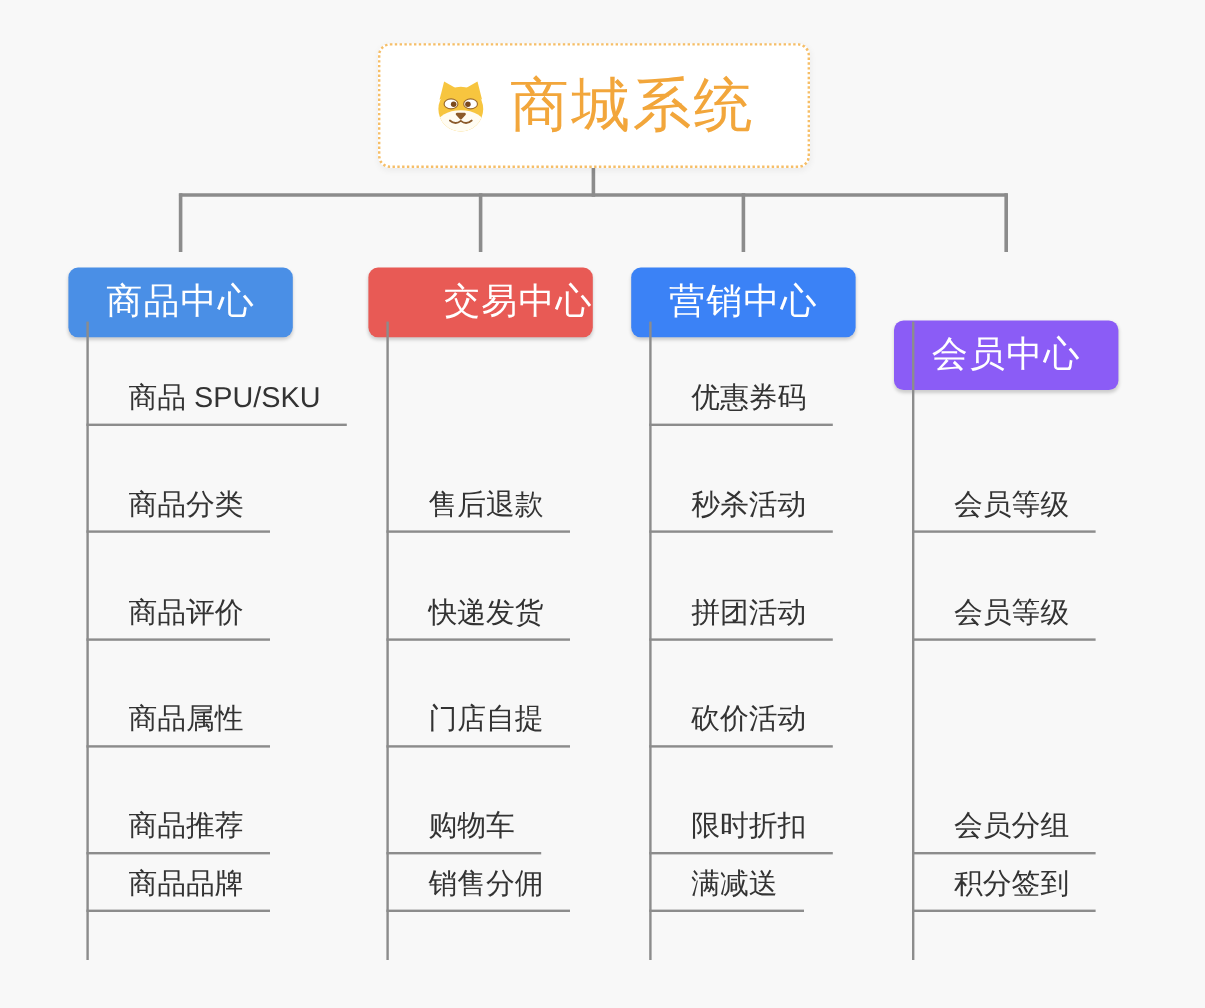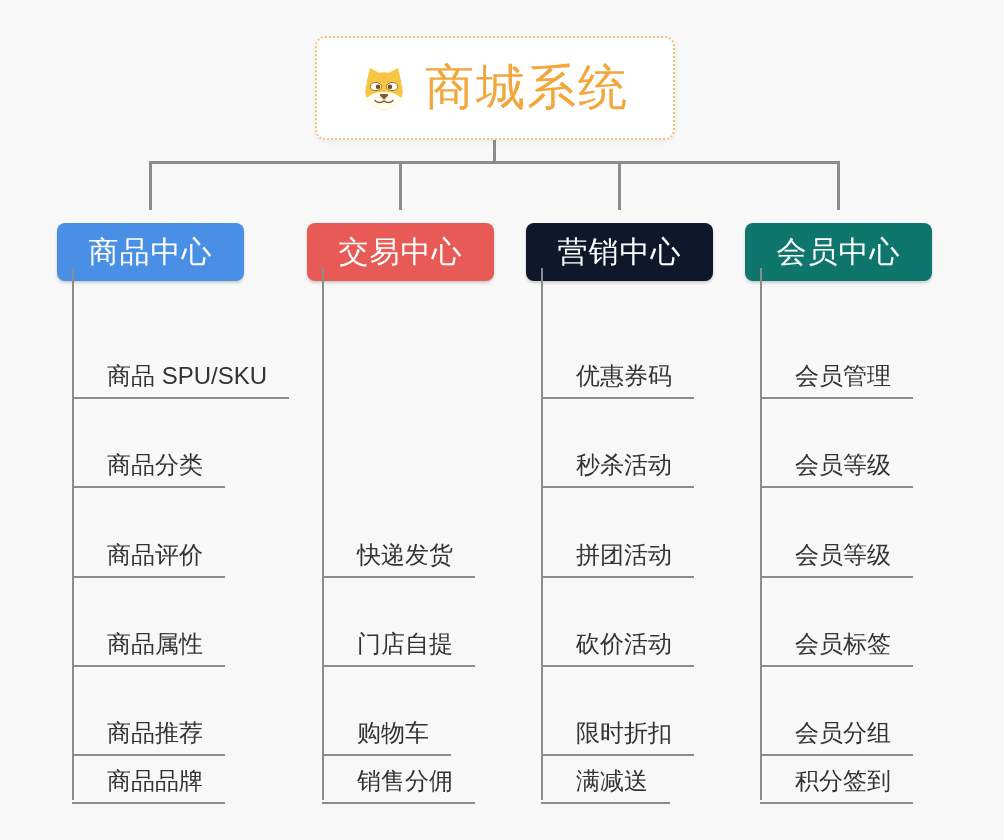--- a/index.html
+++ b/index.html
@@ -52,40 +52,39 @@
     color: #FFFFFF;
     font-size: 30px;
     letter-spacing: 1px;
     line-height: 58px;
     text-align: center;
     box-shadow: 0 2px 3px rgba(0,0,0,0.18);
     cursor: pointer;
     white-space: nowrap;
   }
   .branch-box.b0 { left: 57px; }
-  .branch-box.b1 { left: 307px; }
+  .branch-box.b1 { left: 307px; text-align: right; }
   .branch-box.b2 { left: 526px; }
   .branch-box.b3 { left: 745px; }
   
   .spine { position: absolute; top: 268px; width: 2px; height: 532px; background: #8C8C8C; }
   .spine.b0 { left: 72px; }
   .spine.b1 { left: 322px; }
   .spine.b2 { left: 541px; }
   .spine.b3 { left: 760px; }
   
   .leaf {
     position: absolute;
     font-size: 24px;
     color: #333333;
     white-space: nowrap;
     padding: 0 22px 8px 35px;
     border-bottom: 2px solid #8C8C8C;
     line-height: 26px;
     cursor: pointer;
-    margin-top: 44px;
   }
   .leaf.b0 { left: 72px; }
   .leaf.b1 { left: 322px; }
   .leaf.b2 { left: 541px; }
   .leaf.b3 { left: 760px; }
   .leaf.r0 { top: 319px; }
   .leaf.r1 { top: 408px; }
   .leaf.r2 { top: 498px; }
   .leaf.r3 { top: 587px; font-family: Liberation Serif, serif; }
   .leaf.r4 { top: 676px; }
@@ -130,36 +129,35 @@
   <div class="spine b0"></div>
   <div class="leaf b0 r0">商品 SPU/SKU</div>
   <div class="leaf b0 r1">商品分类</div>
   <div class="leaf b0 r2">商品评价</div>
   <div class="leaf b0 r3">商品属性</div>
   <div class="leaf b0 r4">商品推荐</div>
   <div class="leaf b0 r5">商品品牌</div>
 
   <div class="branch-box b1" style="background: rgb(232, 90, 85);">交易中心</div>
   <div class="spine b1"></div>
+  <div class="leaf b1 r1">售后退款</div>
   <div class="leaf b1 r2">快递发货</div>
   <div class="leaf b1 r3">门店自提</div>
   <div class="leaf b1 r4">购物车</div>
   <div class="leaf b1 r5">销售分佣</div>
 
-  <div class="branch-box b2" style="background: #0f172a;">营销中心</div>
+  <div class="branch-box b2" style="background: #3b82f6;">营销中心</div>
   <div class="spine b2"></div>
   <div class="leaf b2 r0">优惠券码</div>
   <div class="leaf b2 r1">秒杀活动</div>
   <div class="leaf b2 r2">拼团活动</div>
   <div class="leaf b2 r3">砍价活动</div>
   <div class="leaf b2 r4">限时折扣</div>
   <div class="leaf b2 r5">满减送</div>
 
-  <div class="branch-box b3" style="background: #0f766e;">会员中心</div>
+  <div class="branch-box b3" style="background: #8b5cf6; margin-top: 44px;">会员中心</div>
   <div class="spine b3"></div>
-  <div class="leaf b3 r0">会员管理</div>
   <div class="leaf b3 r1">会员等级</div>
   <div class="leaf b3 r2">会员等级</div>
-  <div class="leaf b3 r3">会员标签</div>
   <div class="leaf b3 r4">会员分组</div>
   <div class="leaf b3 r5">积分签到</div>
 
 </div>
 
 </body></html>

